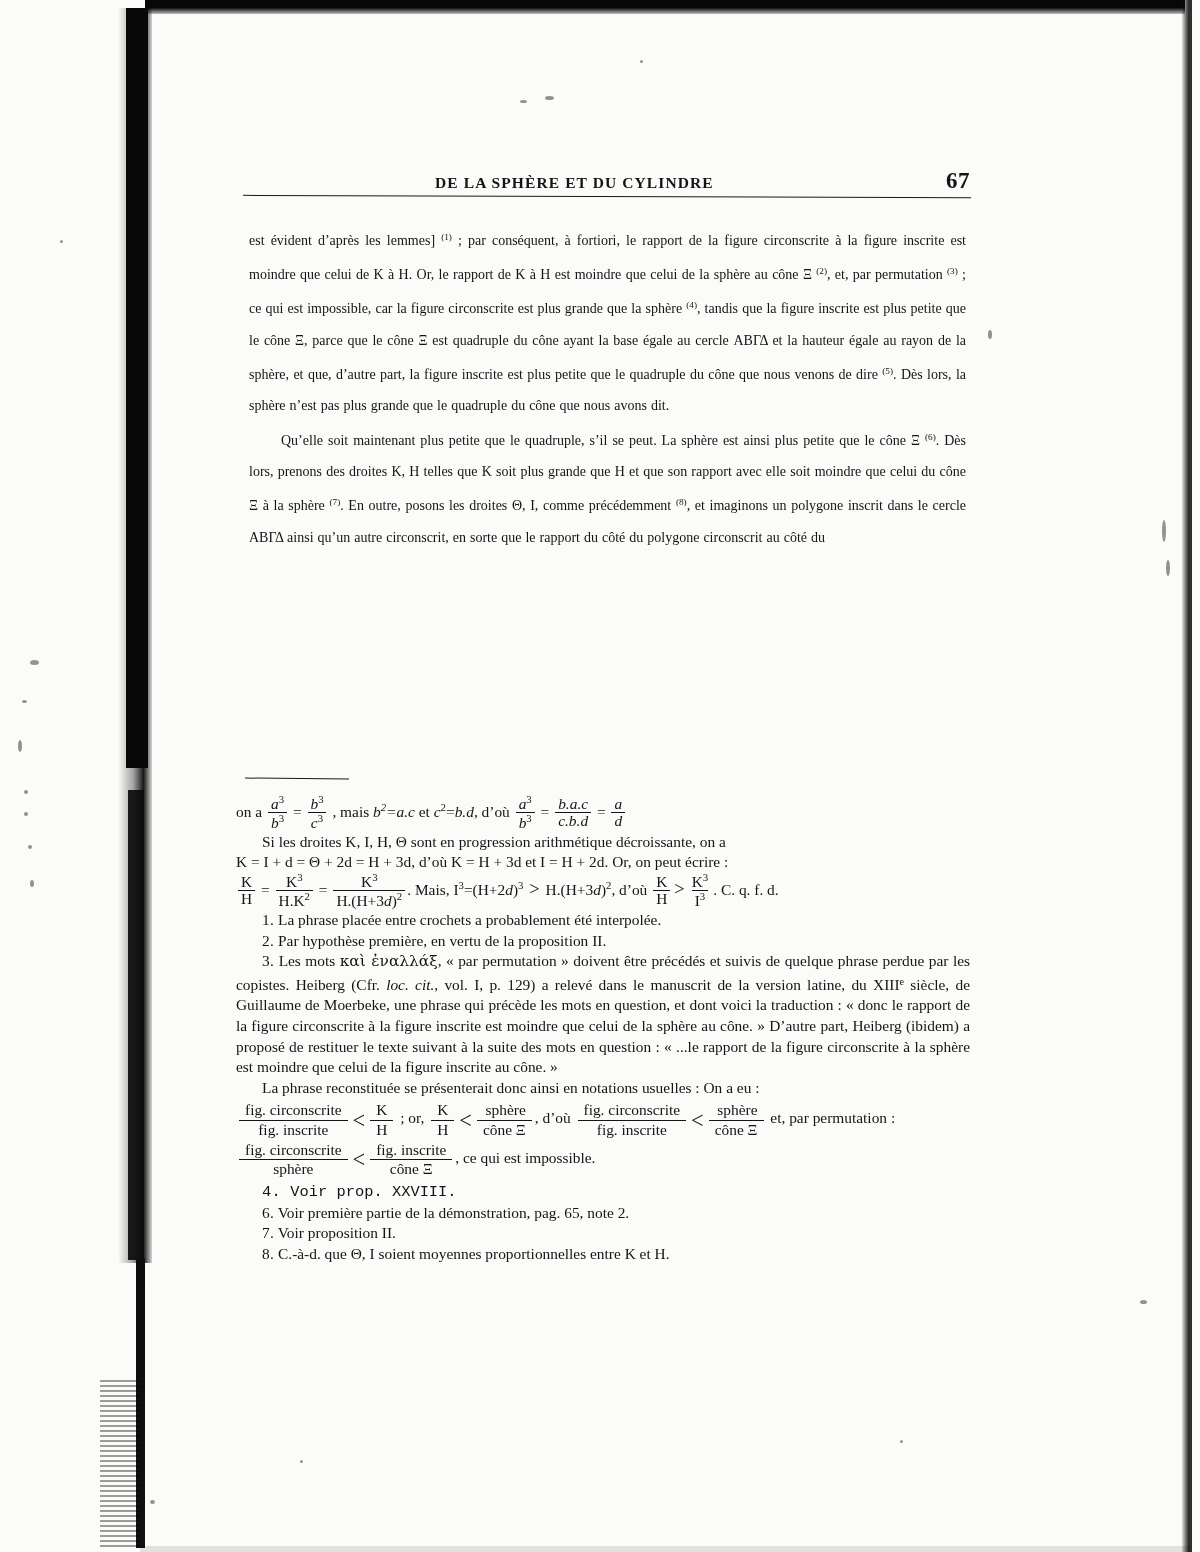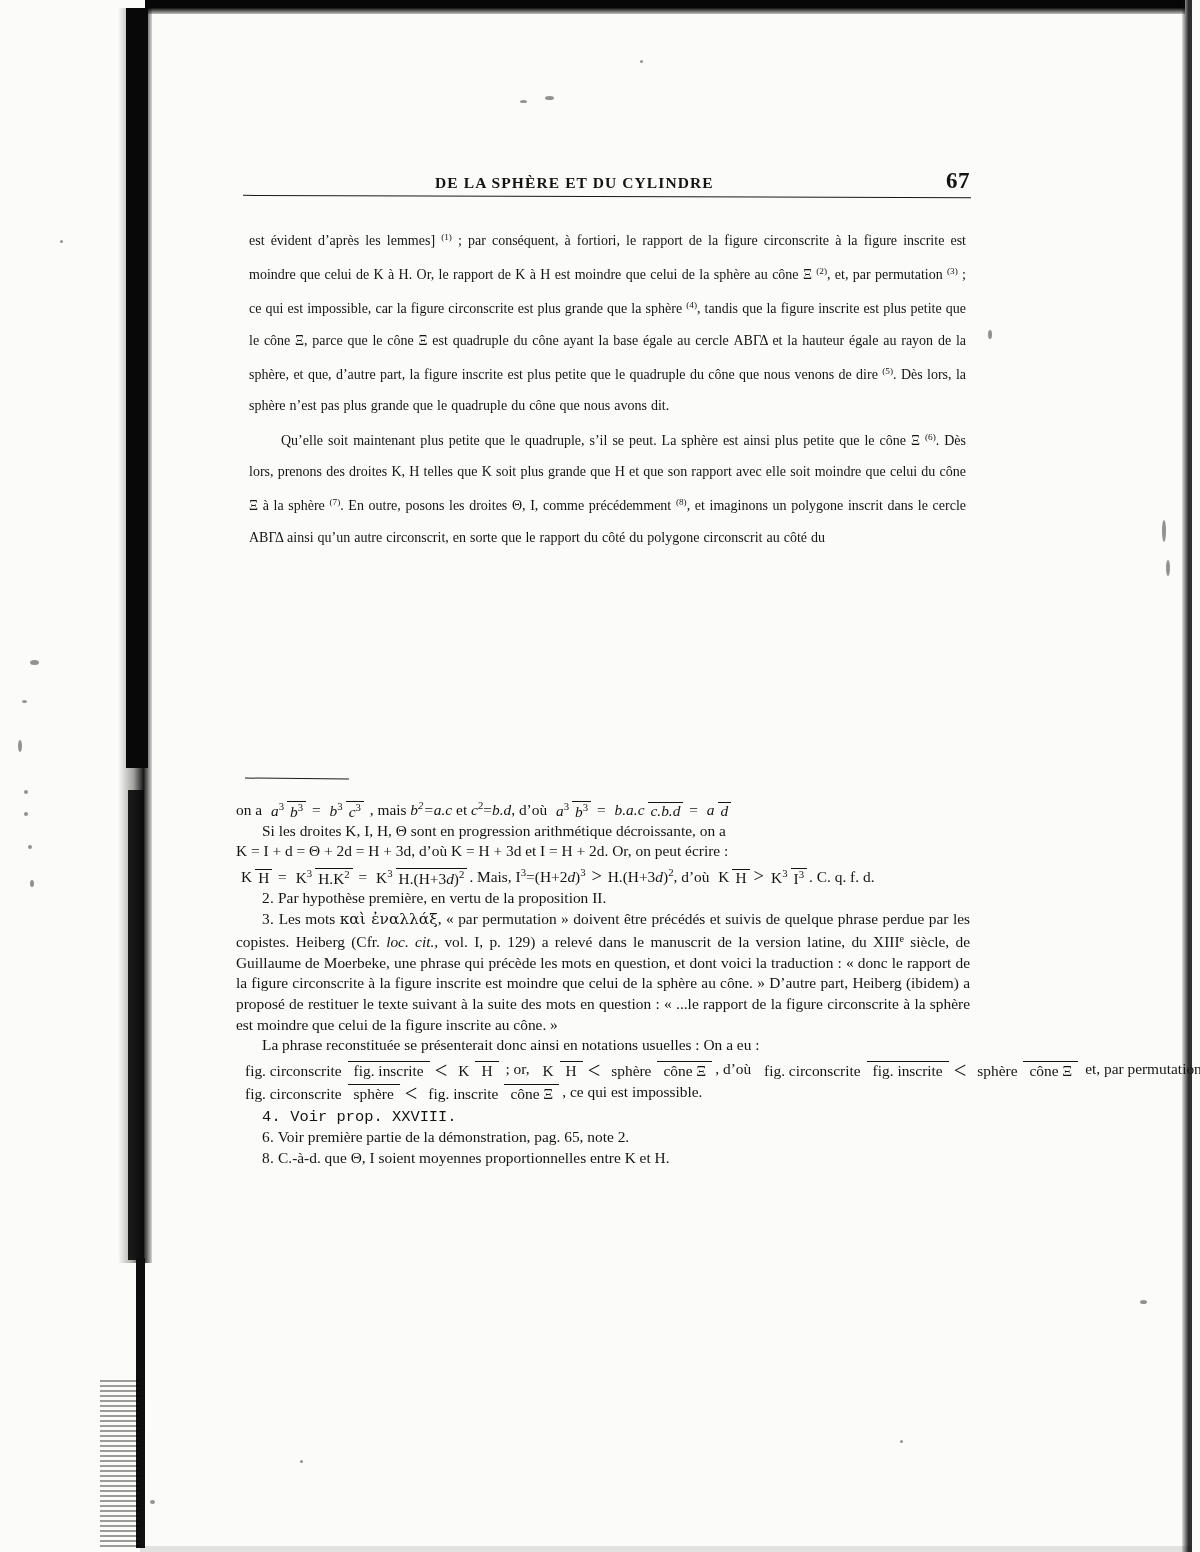--- a/index.html
+++ b/index.html
@@ -62,26 +62,26 @@
   .rule-foot{position:absolute;left:245px;top:778px;width:104px;height:0;
     border-top:1.7px solid #1a1a1a;transform:rotate(0.5deg);}
 
   .notes{position:absolute;left:236px;top:795px;width:734px;
     font-size:15.4px;line-height:20.6px;}
   .notes p{margin:0;text-align:justify;}
   .notes p.ind{text-indent:26px;}
   .ital{font-style:italic;}
   .numlead{letter-spacing:.3px;}
   .var{font-style:italic;}
-  .frac{display:inline-flex;flex-direction:row;align-items:center;
+  .frac{display:inline-flex;flex-direction:column;align-items:center;
     vertical-align:middle;margin:0 2px;line-height:1.04;position:relative;top:-1px;}
   .frac .num{padding:0 3px;}
   .frac .den{padding:0 3px;border-top:1.4px solid #141414;}
   .frac.big{font-size:15.4px;}
-  .wfrac{display:inline-flex;flex-direction:row;align-items:flex-end;
+  .wfrac{display:inline-flex;flex-direction:column;align-items:flex-end;
     vertical-align:middle;margin:0 3px;line-height:1.18;}
   .wfrac .num{padding:0 6px;}
   .wfrac .den{padding:0 6px;border-top:1.5px solid #141414;width:100%;
     box-sizing:border-box;text-align:center;}
   sup.ex{font-size:.7em;vertical-align:.55em;}
   .lt{font-size:1.45em;vertical-align:-.1em;margin:0 2px;position:relative;top:2px;}
   .gt{font-size:1.2em;margin:0 2px;}
 
   .mathline{white-space:nowrap;}
 </style>
@@ -186,20 +186,24 @@
       <span class="frac big">
           <span class="num">K</span>
           <span class="den">H</span>
         </span><span class="gt">&gt;</span><span class="frac big">
           <span class="num">K<sup class="ex">3</sup></span>
           <span class="den">I<sup class="ex">3</sup></span>
         </span><span>. C. q. f. d.</span>
     </p>
 
     <p class="ind">
+      <span class="numlead">1.</span>
+      <span>La phrase placée entre crochets a probablement été interpolée.</span>
+    </p>
+    <p class="ind">
       <span class="numlead">2.</span>
       <span>Par hypothèse première, en vertu de la proposition II.</span>
     </p>
 
     <p class="ind">
       <span class="numlead">3.</span>
       <span>Les mots </span><span class="gk">καὶ ἐναλλάξ</span><span>, « par permutation » doivent être précédés et suivis de quelque phrase perdue par les copistes. Heiberg (Cfr. </span><span class="ital">loc. cit.</span><span>, vol. I, p. 129) a relevé dans le manuscrit de la version latine, du XIII<sup class="note">e</sup> siècle, de Guillaume de Moerbeke, une phrase qui précède les mots en question, et dont voici la traduction : « donc le rapport de la figure circonscrite à la figure inscrite est moindre que celui de la sphère au cône. » D’autre part, Heiberg (ibidem) a proposé de restituer le texte suivant à la suite des mots en question : « ...le rapport de la figure circonscrite à la sphère est moindre que celui de la figure inscrite au cône. »</span>
     </p>
 
     <p class="ind">La phrase reconstituée se présenterait donc ainsi en notations usuelles : On a eu :</p>
@@ -242,17 +246,21 @@
 
     <p class="ind" style="margin-top:4px;font-family:Liberation Mono, monospace;">
       <span class="numlead">4.</span>
       <span>Voir prop. XXVIII.</span>
     </p>
     <p class="ind">
       <span class="numlead">6.</span>
       <span>Voir première partie de la démonstration, pag. 65, note 2.</span>
     </p>
     <p class="ind">
+      <span class="numlead">7.</span>
+      <span>Voir proposition II.</span>
+    </p>
+    <p class="ind">
       <span class="numlead">8.</span>
       <span>C.-à-d. que Θ, I soient moyennes proportionnelles entre K et H.</span>
     </p>
   </div>
 </div>
 
 </body></html>

